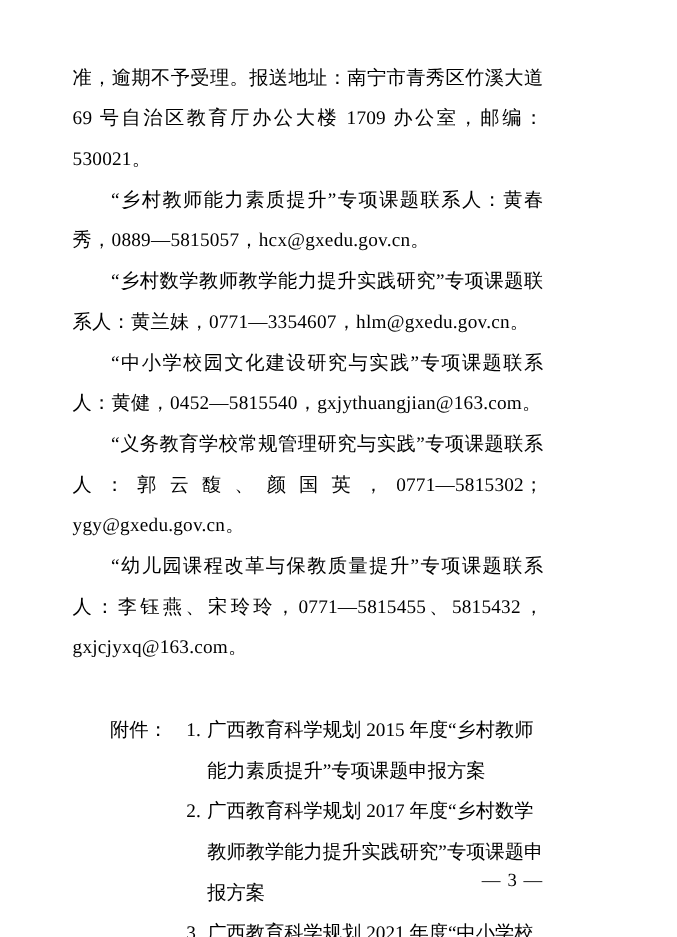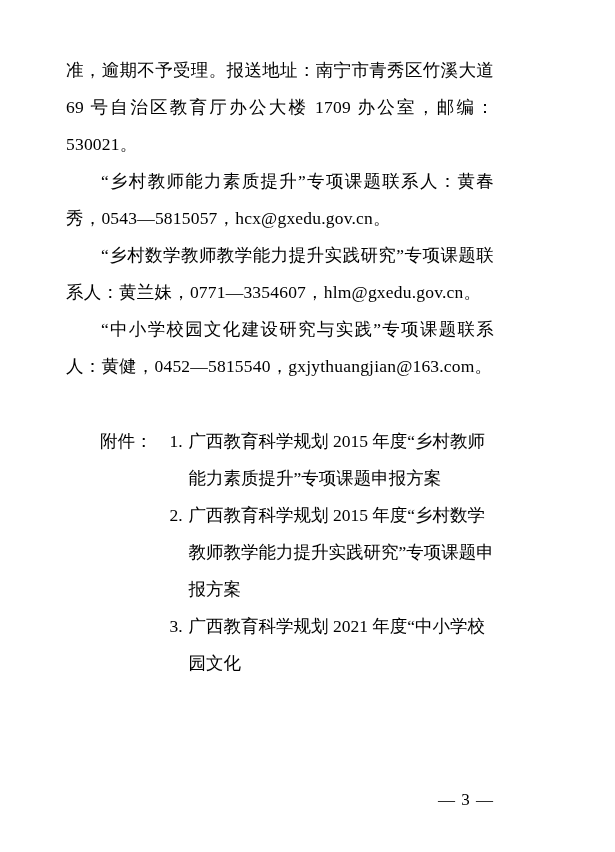--- a/index.html
+++ b/index.html
@@ -82,36 +82,38 @@
     letter-spacing: 1px;
   }
 </style>
 </head>
 <body>
 
 <div class="page">
 
   <div class="body-text">
     <p class="para noindent">准，逾期不予受理。报送地址：南宁市青秀区竹溪大道 69 号自治区教育厅办公大楼 1709 办公室，邮编：530021。</p>
-    <p class="para">“乡村教师能力素质提升”专项课题联系人：黄春秀，0543—5815057，hcx@gxedu.gov.cn。</p>
+    <p class="para">“乡村教师能力素质提升”专项课题联系人：黄春秀，0889—5815057，hcx@gxedu.gov.cn。</p>
     <p class="para">“乡村数学教师教学能力提升实践研究”专项课题联系人：黄兰妹，0771—3354607，hlm@gxedu.gov.cn。</p>
     <p class="para">“中小学校园文化建设研究与实践”专项课题联系人：黄健，0452—5815540，gxjythuangjian@163.com。</p>
+    <p class="para">“义务教育学校常规管理研究与实践”专项课题联系人：郭云馥、颜国英，0771—5815302；ygy@gxedu.gov.cn。</p>
+    <p class="para">“幼儿园课程改革与保教质量提升”专项课题联系人：李钰燕、宋玲玲，0771—5815455、5815432，gxjcjyxq@163.com。</p>
   </div>
 
   <div class="attach-block">
     <div class="attach-row">
       <span class="attach-label">附件：</span>
       <div class="attach-list">
         <div class="attach-item">
           <span class="attach-num">1.</span>
           <span class="attach-body">广西教育科学规划 2015 年度“乡村教师能力素质提升”专项课题申报方案</span>
         </div>
         <div class="attach-item">
           <span class="attach-num">2.</span>
-          <span class="attach-body">广西教育科学规划 2015 年度“乡村数学教师教学能力提升实践研究”专项课题申报方案</span>
+          <span class="attach-body">广西教育科学规划 2017 年度“乡村数学教师教学能力提升实践研究”专项课题申报方案</span>
         </div>
         <div class="attach-item">
           <span class="attach-num">3.</span>
           <span class="attach-body">广西教育科学规划 2021 年度“中小学校园文化</span>
         </div>
       </div>
     </div>
   </div>
 
   <div class="page-number">— 3 —</div>

